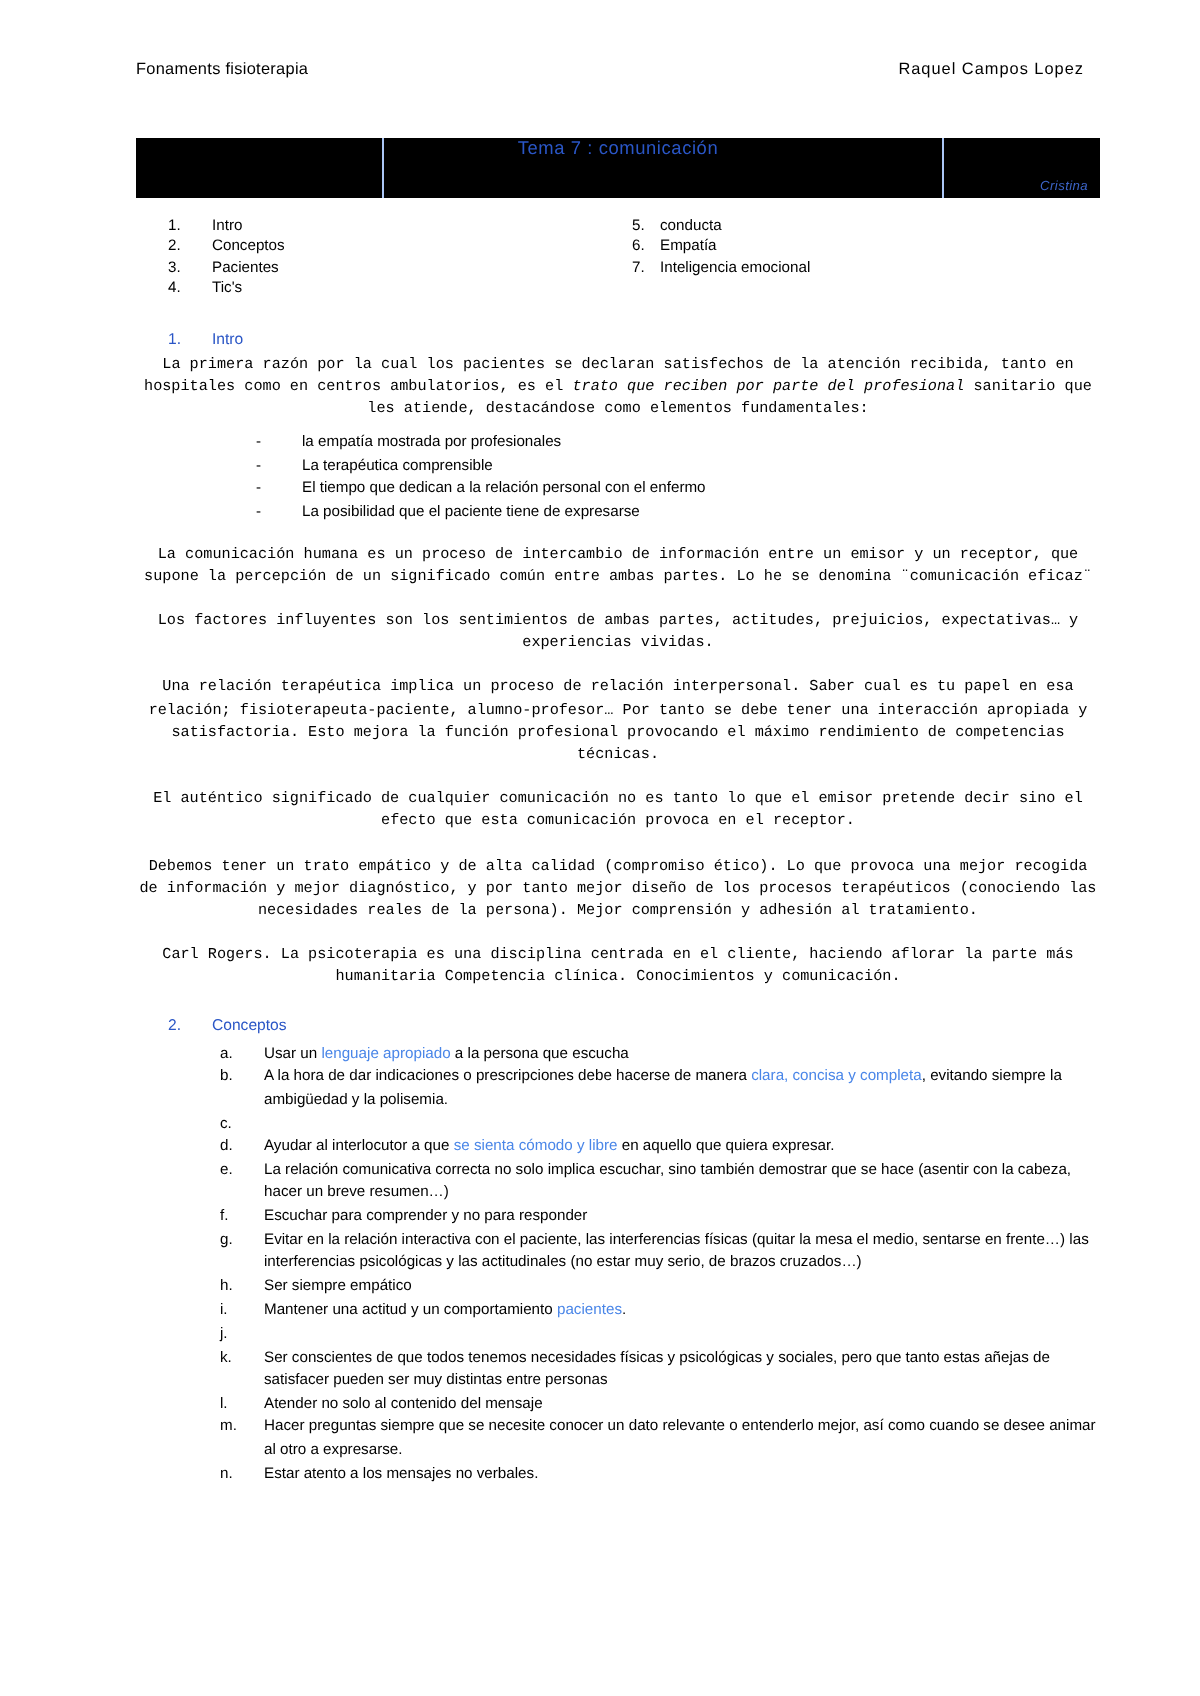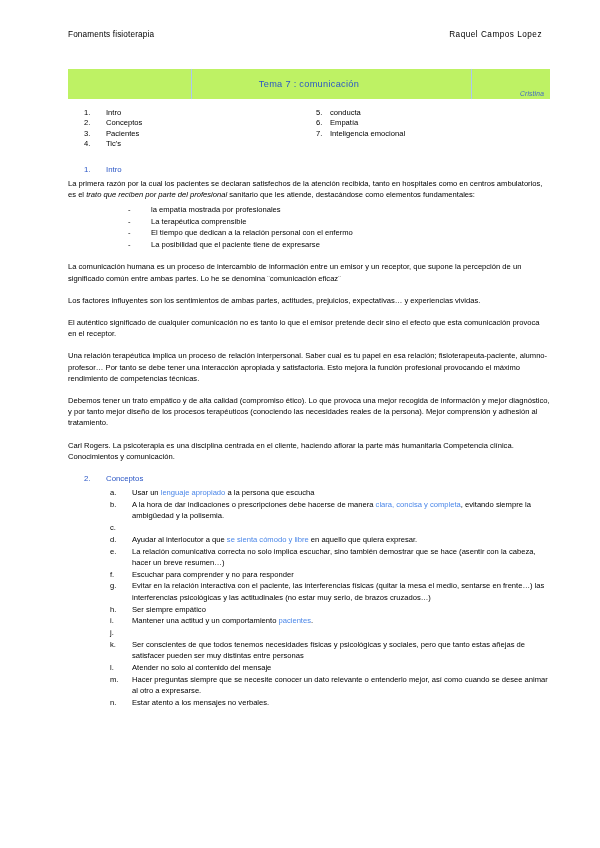--- a/index.html
+++ b/index.html
@@ -31,23 +31,23 @@
     margin-bottom: 30px;
   }
   .doc-header .right {
     margin-right: 8px;
     letter-spacing: .5px;
   }
   
   .banner {
     position: relative;
     height: 30px;
-    background: #bef264;
-    display: flex;
-    align-items: center;
+    background: #000000;
+    display: flex;
+    align-items: flex-start;
     justify-content: center;
     margin-bottom: 9px;
   }
   .banner-divider {
     position: absolute;
     top: 0;
     bottom: 0;
     width: 1px;
     background: #abc6f5;
   }
@@ -79,21 +79,22 @@
   }
   .toc-col.first { width: 232px; padding-left: 16px; }
   .toc-row { display: flex; }
   .toc-num  { width: 22px; flex: none; }
   .toc-num2 { width: 14px; flex: none; }
   
   .para {
     font-size: 7.6px;
     line-height: 11.2px;
     margin: 0 0 11px 0;
-    text-align: left;
+    text-align: center;
+    font-family: Liberation Mono, monospace;
   }
   .para.tight { margin-bottom: 4px; }
   .ital { font-style: italic; }
   
   .sec-head {
     display: flex;
     font-size: 7.8px;
     color: #2a56c6;
     margin: 0 0 3px 16px;
     line-height: 11px;
@@ -204,22 +205,22 @@
         <span>El tiempo que dedican a la relación personal con el enfermo</span>
       </li>
     <li>
         <span class="mk">-</span>
         <span>La posibilidad que el paciente tiene de expresarse</span>
       </li>
   </ul>
 
   <p class="para">La comunicación humana es un proceso de intercambio de información entre un emisor y un receptor, que supone la percepción de un significado común entre ambas partes. Lo he se denomina ¨comunicación eficaz¨</p>
   <p class="para">Los factores influyentes son los sentimientos de ambas partes, actitudes, prejuicios, expectativas… y experiencias vividas.</p>
+  <p class="para">Una relación terapéutica implica un proceso de relación interpersonal. Saber cual es tu papel en esa relación; fisioterapeuta-paciente, alumno-profesor… Por tanto se debe tener una interacción apropiada y satisfactoria.  Esto mejora la función profesional provocando el máximo rendimiento de competencias técnicas.</p>
   <p class="para">El auténtico significado de cualquier comunicación no es tanto lo que el emisor pretende decir sino el efecto que esta comunicación provoca en el receptor.</p>
-  <p class="para">Una relación terapéutica implica un proceso de relación interpersonal. Saber cual es tu papel en esa relación; fisioterapeuta-paciente, alumno-profesor… Por tanto se debe tener una interacción apropiada y satisfactoria.  Esto mejora la función profesional provocando el máximo rendimiento de competencias técnicas.</p>
   <p class="para">Debemos tener un trato empático y de alta calidad (compromiso ético). Lo que provoca una mejor recogida de información y mejor diagnóstico, y por tanto mejor diseño de los procesos terapéuticos (conociendo las necesidades reales de la persona). Mejor comprensión y adhesión al tratamiento.</p>
   <p class="para">Carl Rogers. La psicoterapia es una disciplina centrada en el cliente, haciendo aflorar la parte más humanitaria Competencia clínica. Conocimientos y comunicación.</p>
 
   <div class="sec-head">
     <span class="n">2.</span>
     <span>Conceptos</span>
   </div>
 
   <ol class="alpha-list">
     <li>

